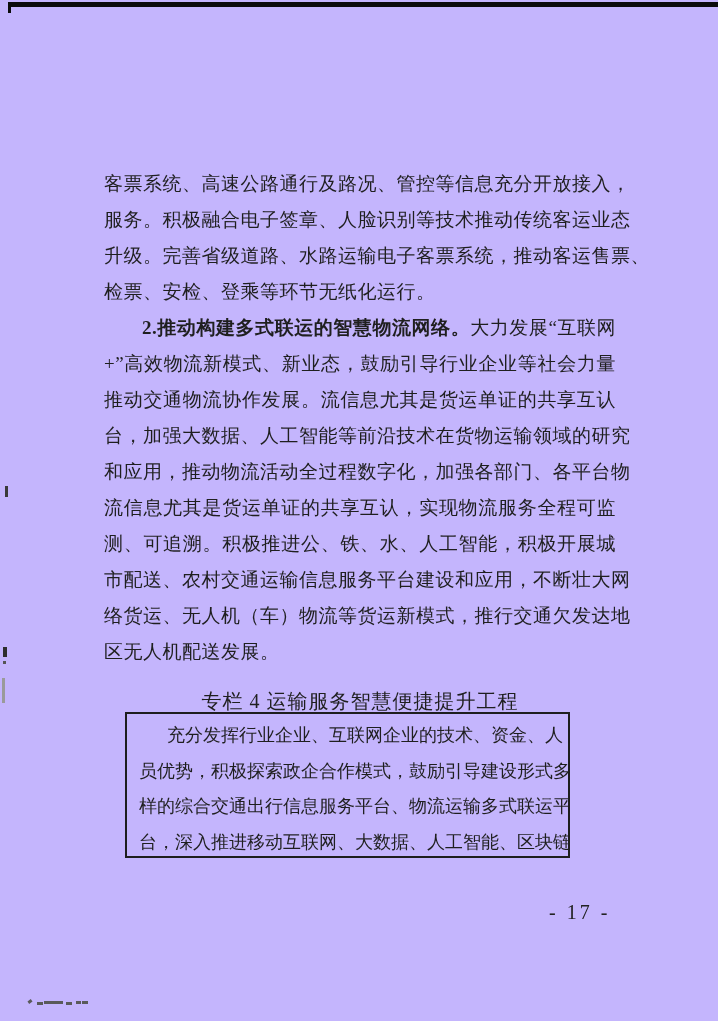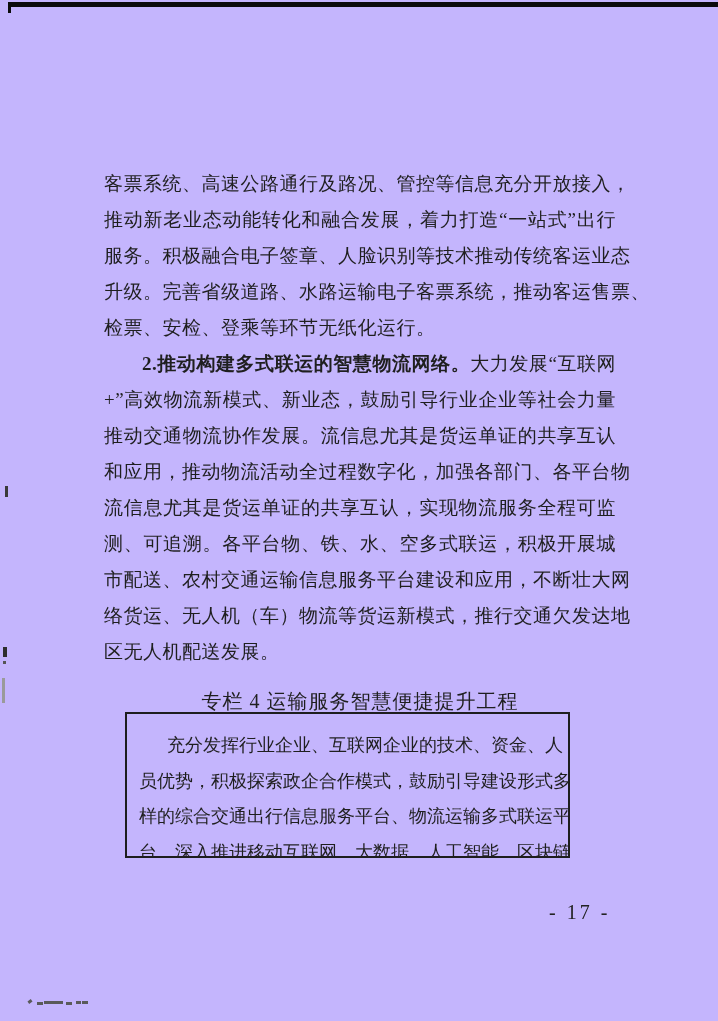--- a/index.html
+++ b/index.html
@@ -77,21 +77,21 @@
     text-align: center;
     font-size: 20px;
     letter-spacing: 1px;
   }
   .callout-box {
     position: absolute;
     left: 125px; top: 712px;
     width: 445px; height: 146px;
     box-sizing: border-box;
     border: 2px solid #1e1e1e;
-    padding: 14px 12px 0 12px;
+    padding: 4px 12px 0 12px;
     overflow: hidden;
   }
   .callout-box .line {
     font-size: 18px;
     line-height: 35.5px;
     height: 35.5px;
   }
   .callout-box .line.first { text-indent: 28px; }
 
   
@@ -118,33 +118,33 @@
     <i class="bd-0"></i>
       <i class="bd-1"></i>
       <i class="bd-2"></i>
       <i class="bd-3"></i>
       <i class="bd-4"></i>
       <i class="bd-5"></i>
   </div>
 
   <div class="body-text">
     <div class="line">客票系统、高速公路通行及路况、管控等信息充分开放接入，</div>
-    <div class="line">推动新老业态动能转化和融合发展，着力打造“一站式”出行</div>
     <div class="line">服务。积极融合电子签章、人脸识别等技术推动传统客运业态</div>
     <div class="line">升级。完善省级道路、水路运输电子客票系统，推动客运售票、</div>
     <div class="line end">检票、安检、登乘等环节无纸化运行。</div>
 
     <div class="line indent">
       <span class="b">2.推动构建多式联运的智慧物流网络。</span><span>大力发展“互联网</span>
     </div>
     <div class="line">+”高效物流新模式、新业态，鼓励引导行业企业等社会力量</div>
     <div class="line">推动交通物流协作发展。流信息尤其是货运单证的共享互认</div>
+    <div class="line">台，加强大数据、人工智能等前沿技术在货物运输领域的研究</div>
     <div class="line">和应用，推动物流活动全过程数字化，加强各部门、各平台物</div>
     <div class="line">流信息尤其是货运单证的共享互认，实现物流服务全程可监</div>
-    <div class="line">测、可追溯。各平台物、铁、水、空多式联运，积极开展城</div>
+    <div class="line">测、可追溯。积极推进公、铁、水、人工智能，积极开展城</div>
     <div class="line">市配送、农村交通运输信息服务平台建设和应用，不断壮大网</div>
     <div class="line">络货运、无人机（车）物流等货运新模式，推行交通欠发达地</div>
     <div class="line end">区无人机配送发展。</div>
   </div>
 
   <div class="callout-title">专栏 4 运输服务智慧便捷提升工程</div>
 
   <div class="callout-box">
     <div class="line first">充分发挥行业企业、互联网企业的技术、资金、人</div>
     <div class="line">员优势，积极探索政企合作模式，鼓励引导建设形式多</div>

